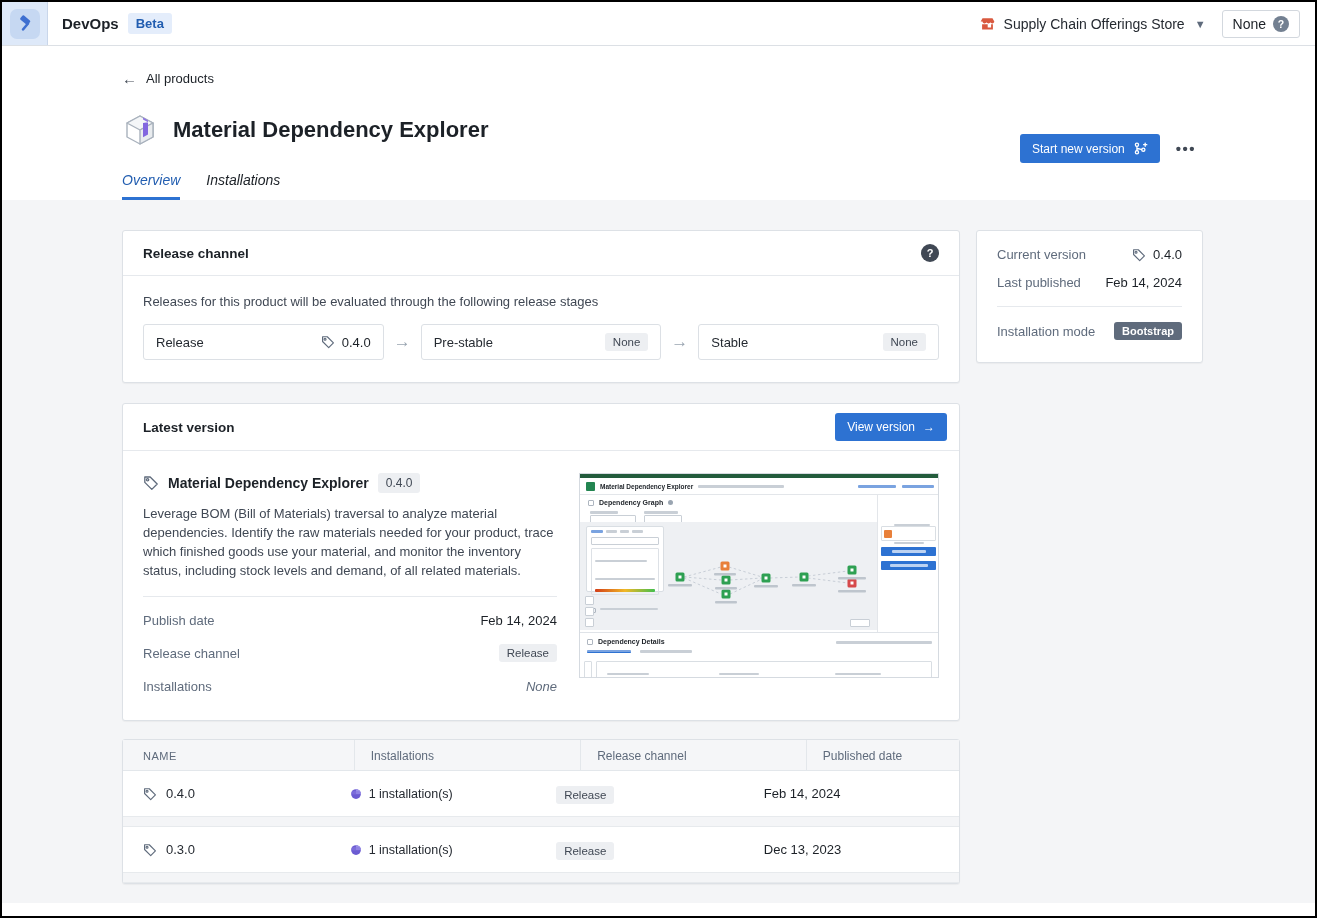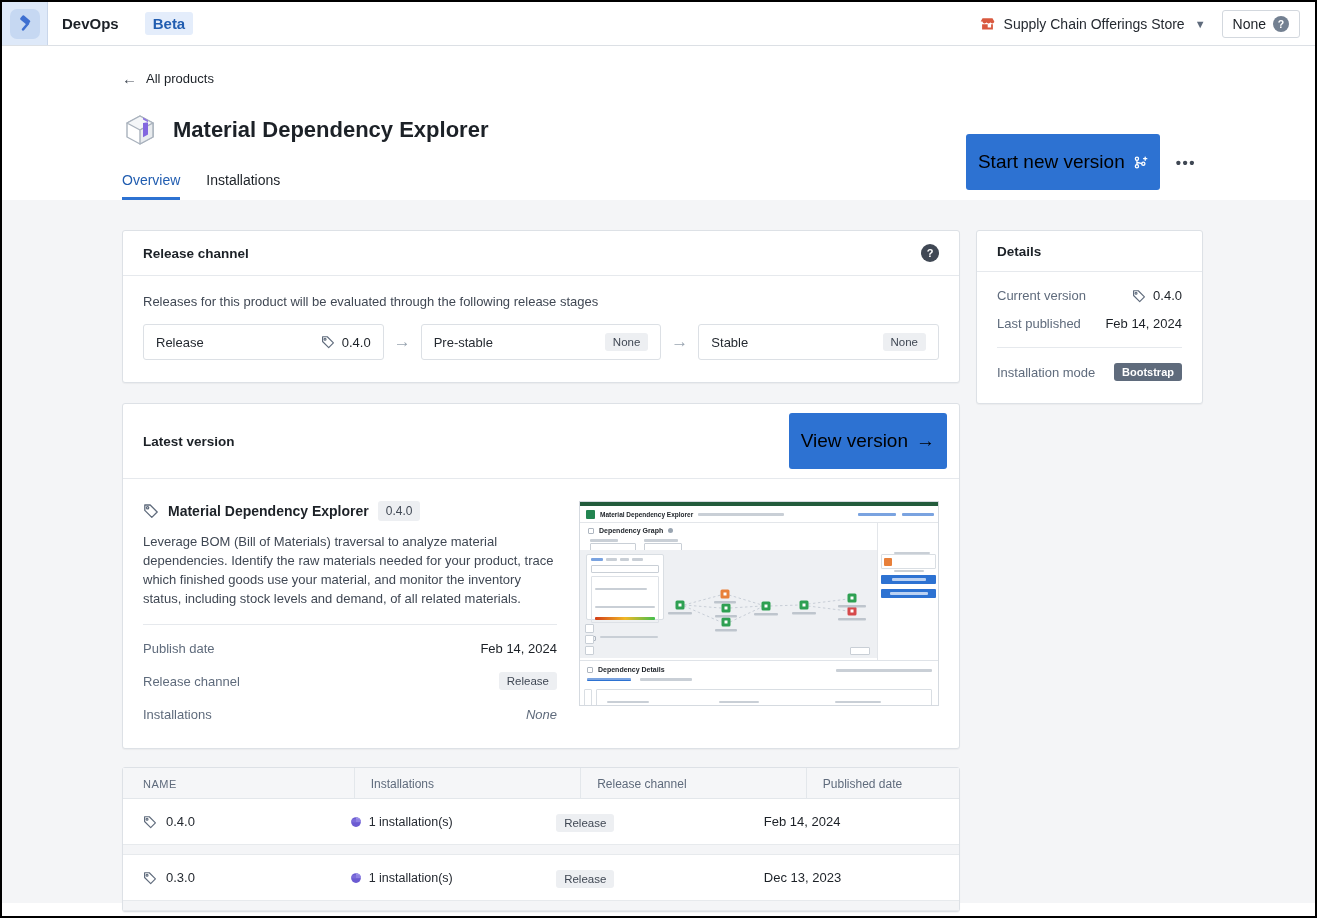--- a/index.html
+++ b/index.html
@@ -5,39 +5,39 @@
   * { margin:0; padding:0; box-sizing:border-box; }
   html,body { background:#444; }
   body { font-family:"Liberation Sans","DejaVu Sans",sans-serif; }
   .screen { width:1317px; height:918px; border:2px solid #000; background:#fff; overflow:hidden; position:relative; }
 
   
   .topbar { height:44px; background:#fff; border-bottom:1px solid #DCE0E5; display:flex; align-items:center; }
   .logo-cell { width:46px; height:43px; background:#DEE9F9; border-right:1px solid #C9D6EA; display:flex; align-items:center; justify-content:center; }
   .logo-inner { width:30px; height:30px; background:#C6D8F2; border-radius:7px; display:flex; align-items:center; justify-content:center; }
   .app-name { font-size:15px; font-weight:bold; color:#1C2127; margin-left:14px; }
-  .beta-badge { margin-left:26px; background:#E4EDFB; color:#215DB0; font-size:15px; font-weight:bold; padding:3px 8px; border-radius:3px; }
+  .beta-badge { margin-left:9px; background:#E4EDFB; color:#215DB0; font-size:13px; font-weight:bold; padding:3px 8px; border-radius:3px; }
   .topbar-right { margin-left:auto; display:flex; align-items:center; padding-right:15px; gap:16px; }
   .store-menu { display:flex; align-items:center; gap:8px; cursor:pointer; }
   .store-label { font-size:14px; color:#252A31; }
   .caret { font-size:11px; color:#5F6B7C; margin-left:2px; }
   .help-btn { display:flex; align-items:center; gap:7px; border:1px solid #D3D8DE; border-radius:3px; padding:5px 10px; background:#fff; font-size:14px; color:#1C2127; cursor:pointer; }
   .qcircle { width:16px; height:16px; border-radius:50%; background:#738091; color:#fff; font-size:10.5px; font-weight:bold; display:inline-flex; align-items:center; justify-content:center; }
 
   
   .page-head { background:#fff; padding:24px 117px 0 120px; position:relative; }
   .back-link { display:inline-flex; align-items:center; gap:9px; font-size:13px; color:#1C2127; cursor:pointer; }
   .back-arrow { font-size:15px; color:#404854; line-height:1; }
   .title-row { display:flex; align-items:center; gap:15px; margin-top:24px; }
   .page-title { font-size:22px; font-weight:bold; color:#1C2127; }
   .head-actions { position:absolute; right:117px; top:88px; display:flex; align-items:center; gap:14px; }
-  .btn-primary { background:#2D72D2; color:#000000; border:none; border-radius:3px; font-size:19px; padding:17px 12px; display:inline-flex; align-items:center; gap:8px; cursor:pointer; font-family:inherit; }
+  .btn-primary { background:#2D72D2; color:#ffffff; border:none; border-radius:3px; font-size:12px; padding:7px 12px; display:inline-flex; align-items:center; gap:8px; cursor:pointer; font-family:inherit; }
   .more-btn { background:none; border:none; color:#404854; font-size:15px; font-weight:bold; letter-spacing:1.5px; cursor:pointer; padding:4px 2px; }
   .tabs { display:flex; gap:26px; margin-top:24px; }
-  .tab { font-size:14px; padding-bottom:9px; cursor:pointer; color:#1C2127; border-bottom:3px solid transparent; }
+  .tab { font-size:14px; padding-bottom:9px; cursor:pointer; color:#1C2127; border-bottom:3px solid transparent;font-style:italic; }
   .tab.active { color:#215DB0; border-bottom-color:#2D72D2; }
 
   
   .content { background:#F4F5F7; padding:30px 0 0 120px; display:flex; gap:16px; align-items:flex-start; height:703px; }
   .main-col { width:838px; }
   .side-col { width:227px; }
   .card { background:#fff; border:1px solid #DDE1E6; border-radius:3px; box-shadow:0 1px 1px rgba(17,20,24,.04); }
   .card-head { display:flex; align-items:center; justify-content:space-between; padding:13px 20px; border-bottom:1px solid #E6E9ED; }
   .card-title { font-size:13.5px; font-weight:bold; color:#1C2127; }
   .helpdark { width:18px; height:18px; border-radius:50%; background:#404854; color:#fff; font-size:11px; font-weight:bold; display:inline-flex; align-items:center; justify-content:center; cursor:pointer; }
@@ -424,23 +424,20 @@
           <div class="vc-chan"><span class="badge-light">Release</span></div>
           <div class="vc-date">Dec 13, 2023</div>
         </div>
         <div class="vgap"></div>
 
       </div>
     </div>
 
     <div class="side-col">
       <div class="card">
-        <div class="card-head" style="padding:13px 20px 12px;">
-          <span class="card-title">Details</span>
-        </div>
         <div class="dt-body">
           <div class="dt-row">
             <span class="dt-label">Current version</span>
             <span class="dt-value">
               <svg width="14" height="14" viewBox="0 0 16 16" fill="none" stroke="#5F6B7C" stroke-width="1.3" stroke-linejoin="round">
                   <path d="M1.8 2 h5.4 l7 7 -5.4 5.4 -7 -7 z"></path>
                   <circle cx="4.6" cy="4.8" r="1.15"></circle>
                 </svg>
               <span>0.4.0</span>
             </span>

